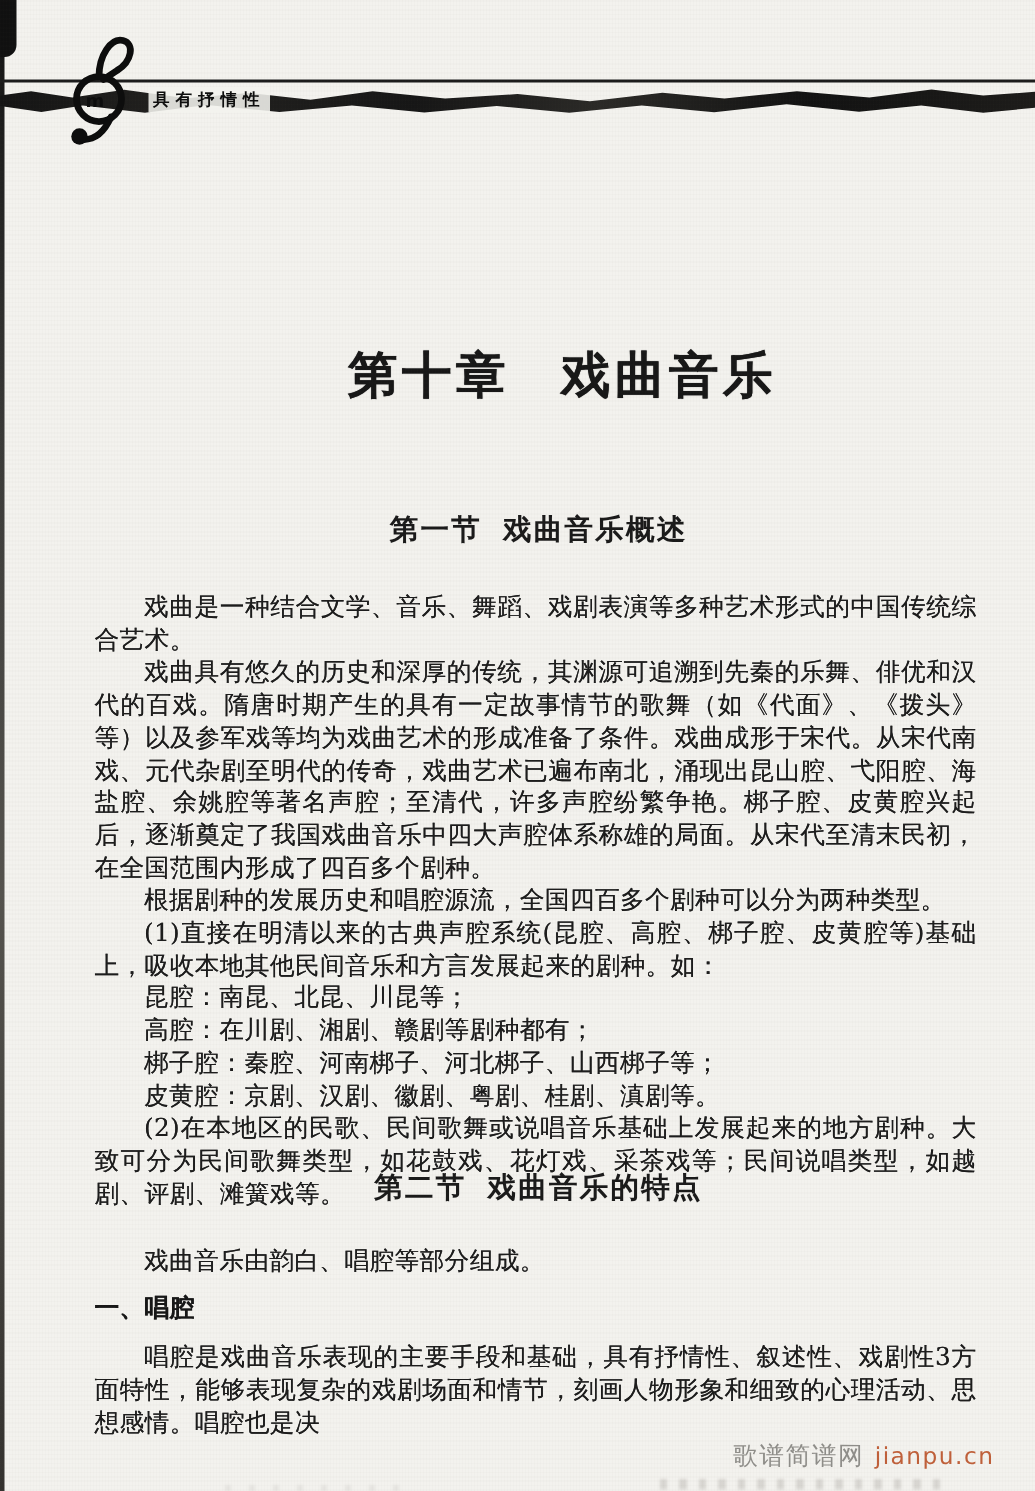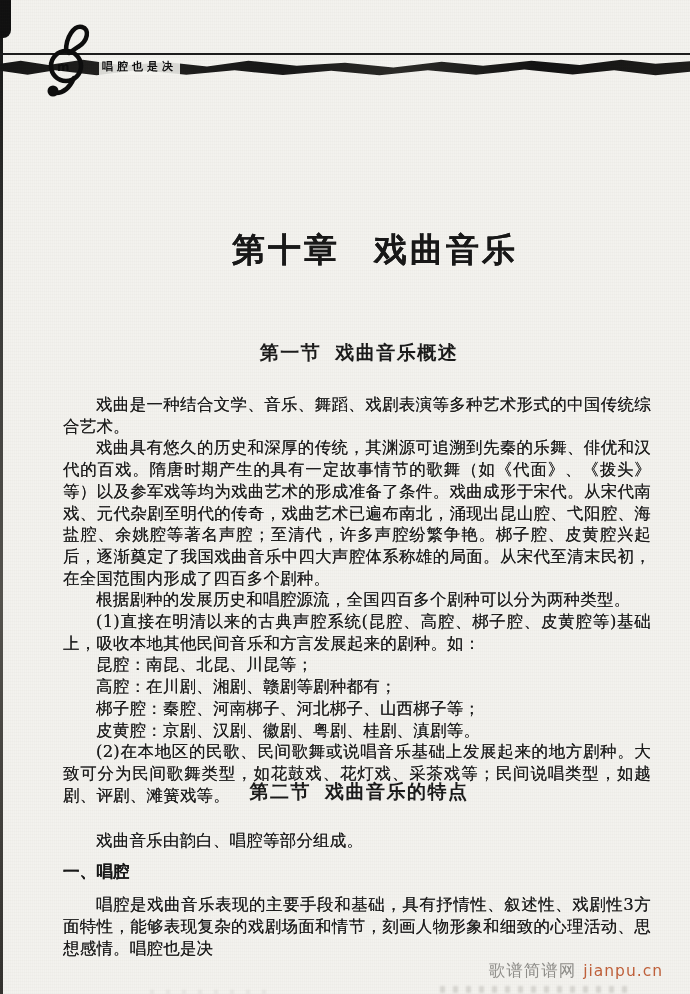--- a/index.html
+++ b/index.html
@@ -132,21 +132,21 @@
   <div class="header-band"></div>
 
   <svg class="clef" viewBox="0 0 62 80" xmlns="http://www.w3.org/2000/svg">
     <circle cx="30" cy="45" r="15" fill="none" stroke="#0d0d0d" stroke-width="4.5"></circle>
     <path d="M30 30 C30 16 38 4 46 6 C54 8 52 20 42 26 L33 32" fill="none" stroke="#0d0d0d" stroke-width="4.5" stroke-linecap="round"></path>
     <path d="M38 57 C34 66 28 72 20 72" fill="none" stroke="#0d0d0d" stroke-width="4.5" stroke-linecap="round"></path>
     <circle cx="17" cy="70" r="5.5" fill="#0d0d0d"></circle>
     <text x="21" y="50" font-size="12" font-weight="bold" font-family="DejaVu Sans, sans-serif" fill="#0d0d0d">m</text>
   </svg>
 
-  <span class="brand">唱腔也是决</span>
+  <span class="brand">具有抒情性</span>
 
   <div class="chapter-title">
     <span>第十章</span><span class="gap"></span><span>戏曲音乐</span>
   </div>
 
   <div class="section-heading" id="s1-heading">
     <span>第一节</span><span class="gap"></span><span>戏曲音乐概述</span>
   </div>
 
   <div class="content" id="content-1">

